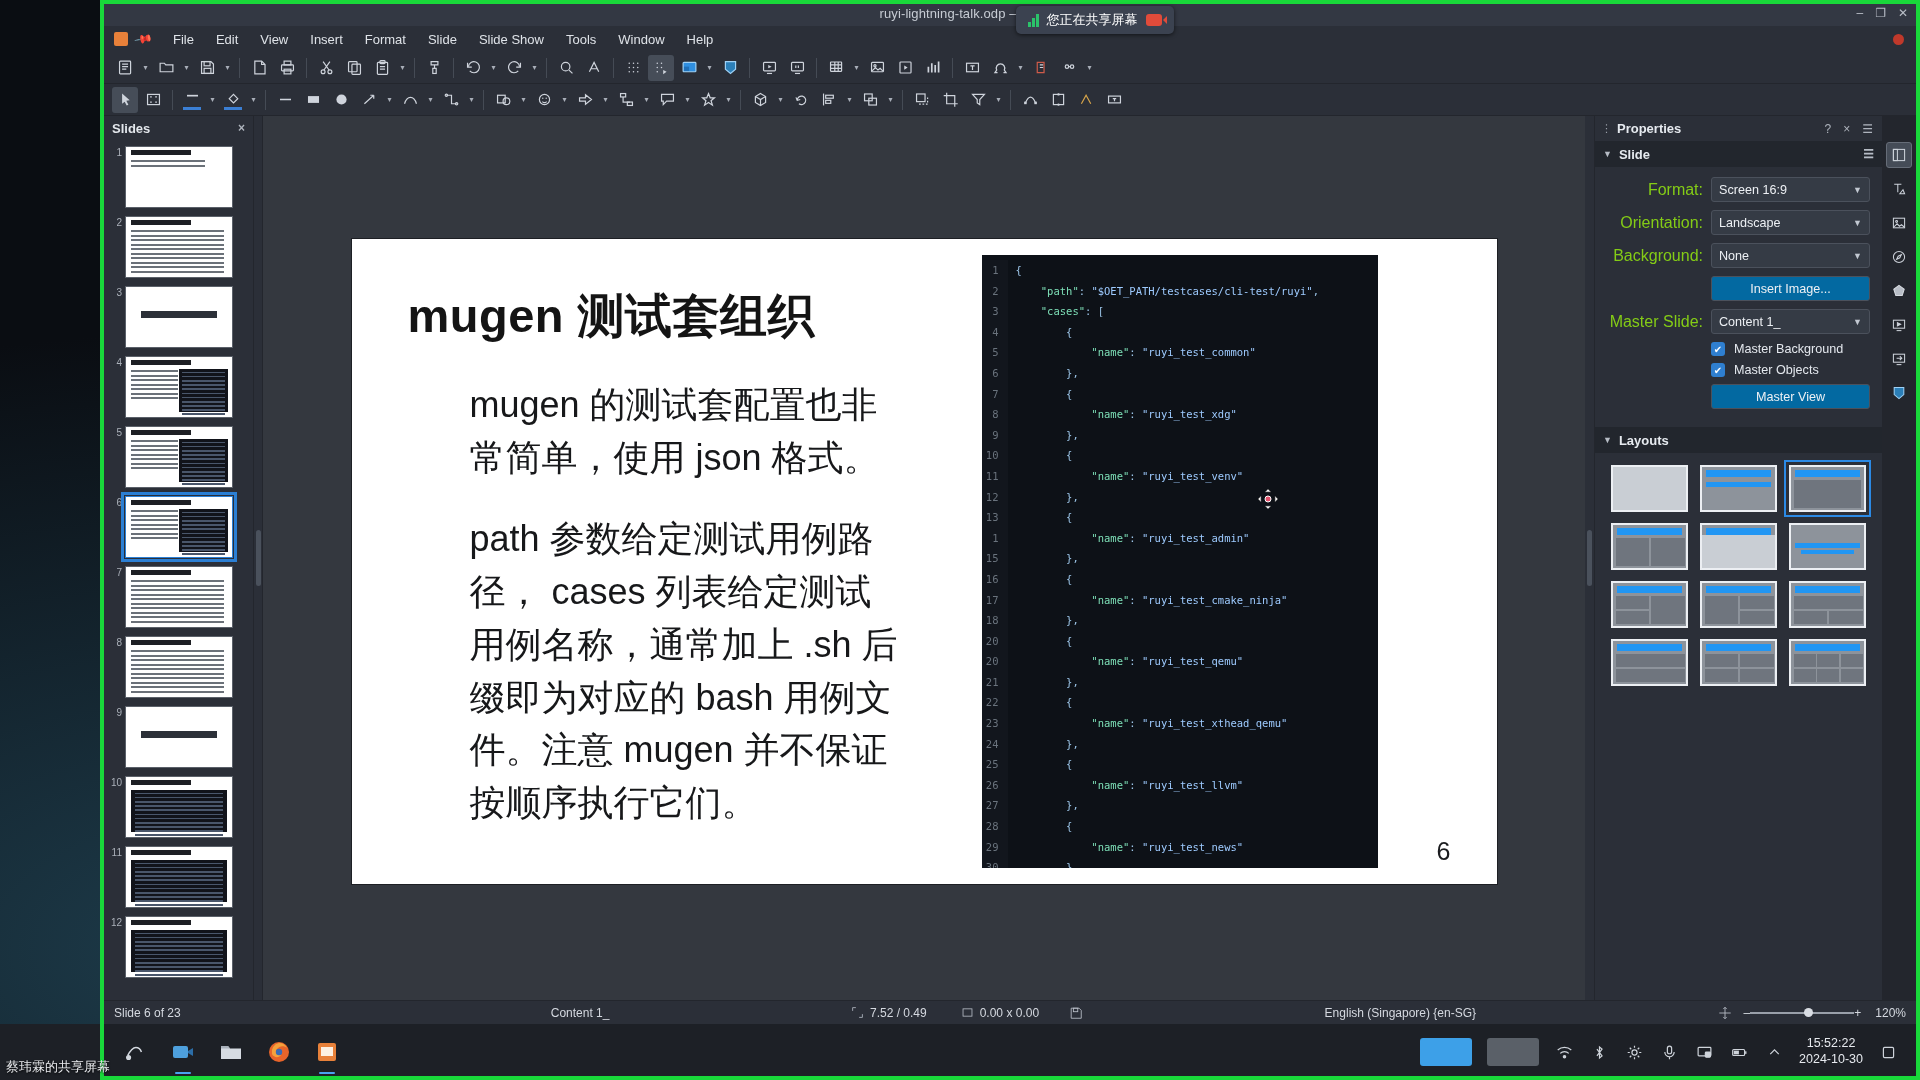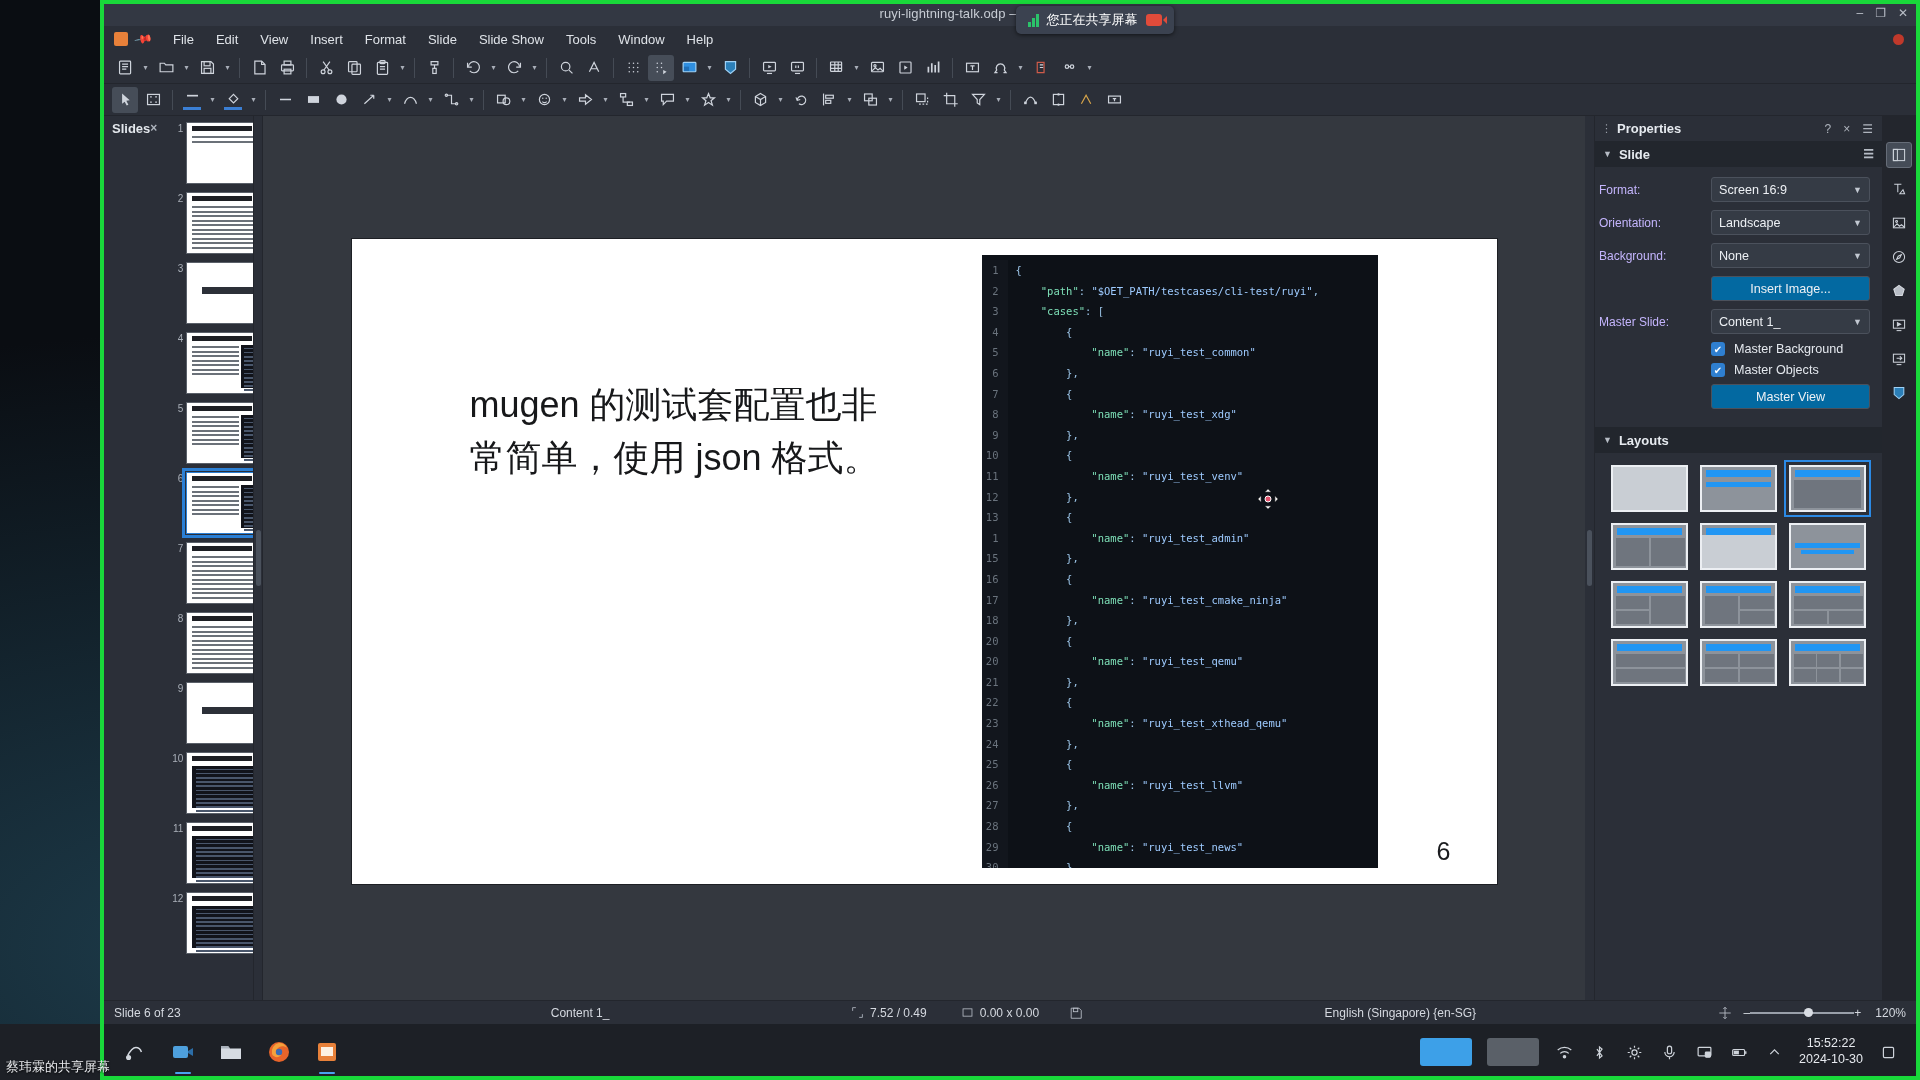--- a/index.html
+++ b/index.html
@@ -63,21 +63,21 @@
   .tb .fillw { fill:#cfd4dc; stroke:none; }
   .caret { width:11px; height:26px; display:flex; align-items:center; justify-content:center;
            color:#a8aeb8; font-size:8px; cursor:default; }
   .sep { width:1px; height:20px; background:#454b55; margin:0 4px; }
   .colorbar { position:absolute; bottom:3px; left:4px; right:4px; height:3px; }
 
   
   #body { flex:1; display:flex; min-height:0; background:#2b2f38; }
 
   
-  #slidepanel { width:150px; background:#2b2f38; display:flex; flex-direction:row;
+  #slidepanel { width:150px; background:#2b2f38; display:flex; flex-direction:column;
       border-right:1px solid #23262d; flex:0 0 150px; }
   #slidepanel .hdr { height:24px; display:flex; align-items:center; justify-content:space-between;
       padding:0 8px; font-size:13px; color:#e3e7ec; font-weight:bold; }
   #slidepanel .hdr .x { color:#aeb4bd; font-size:12px; cursor:pointer; }
   #slidelist { flex:1; overflow:hidden; padding:6px 2px 0 2px; position:relative; }
   .slidecell { display:flex; align-items:flex-start; gap:3px; margin-bottom:8px; padding-left:2px; }
   .slidenum { width:14px; text-align:right; font-size:10px; color:#aab0b9; padding-top:1px; flex:0 0 14px; }
   .thumb { width:108px; height:62px; background:#fff; border:1px solid #5a6069; position:relative;
            overflow:hidden; flex:0 0 108px; }
   .thumb.sel { outline:3px solid #2b7fd4; outline-offset:1px; border-color:#2b7fd4; }
@@ -127,21 +127,21 @@
   #sb-hdr { height:25px; display:flex; align-items:center; padding:0 6px; gap:6px; }
   #sb-hdr .grip { color:#9aa0aa; font-size:11px; letter-spacing:-1px; }
   #sb-hdr .t { font-weight:bold; font-size:13px; color:#e6eaef; flex:1; }
   #sb-hdr .ic { color:#aeb4bd; font-size:12px; padding:0 3px; cursor:pointer; }
   .sb-deck-title { height:26px; background:#22262d; display:flex; align-items:center;
       padding:0 8px; gap:7px; font-weight:bold; font-size:13px; color:#e6eaef; }
   .sb-deck-title .chev { font-size:9px; color:#b6bcc5; }
   .sb-deck-title .burger { margin-left:auto; color:#b6bcc5; font-size:12px; }
   .sb-rows { padding:10px 12px 10px 4px; }
   .sb-row { display:flex; align-items:center; margin-bottom:8px; gap:8px; }
-  .sb-row .lab { width:104px; font-size:12px; color:#c4b5fd; }
+  .sb-row .lab { width:104px; text-align:right; font-size:16px; color:#84cc16; }
   .sel-ctl { flex:1; height:25px; background:#353b45; border:1px solid #4b515c; border-radius:3px;
       display:flex; align-items:center; padding:0 7px; font-size:12.6px; color:#edf0f4; cursor:pointer; }
   .sel-ctl .cv { margin-left:auto; font-size:9px; color:#c2c8d1; }
   .btn-ctl { flex:1; height:25px; background:#0369a1; border:1px solid #4b515c; border-radius:3px;
       display:flex; align-items:center; justify-content:center; font-size:12.6px; color:#edf0f4; cursor:pointer; }
   .chk-row { display:flex; align-items:center; gap:9px; margin-bottom:7px; padding-left:112px; }
   .chk { width:14px; height:14px; border-radius:3px; background:#2f7fd0; display:flex;
       align-items:center; justify-content:center; color:#fff; font-size:10px; }
   .chk-row .cl { font-size:12.6px; color:#e4e8ee; }
   #layout-grid { display:grid; grid-template-columns:repeat(3,1fr); gap:11px 12px; padding:12px 16px; }
@@ -843,22 +843,24 @@
               </div>
             </div>
           </div>
       </div>
       <div id="panel-collapse-l">
           <div class="k"></div>
         </div>
 
       <div id="editor">
         <div id="slidecanvas">
+          <div id="sl-title">mugen 测试套组织</div>
           <div id="sl-body">
             <p>mugen 的测试套配置也非常简单，使用 json 格式。</p>
+            <p>path 参数给定测试用例路径， cases 列表给定测试用例名称，通常加上 .sh 后缀即为对应的 bash 用例文件。注意 mugen 并不保证按顺序执行它们。</p>
           </div>
           <div id="sl-code">
             <table>
                 <tbody id="codebody">
                   <tr>
                     <td class="ln">1</td>
                     <td class="code">{</td>
                   </tr>
                   <tr>
                     <td class="ln">2</td>

